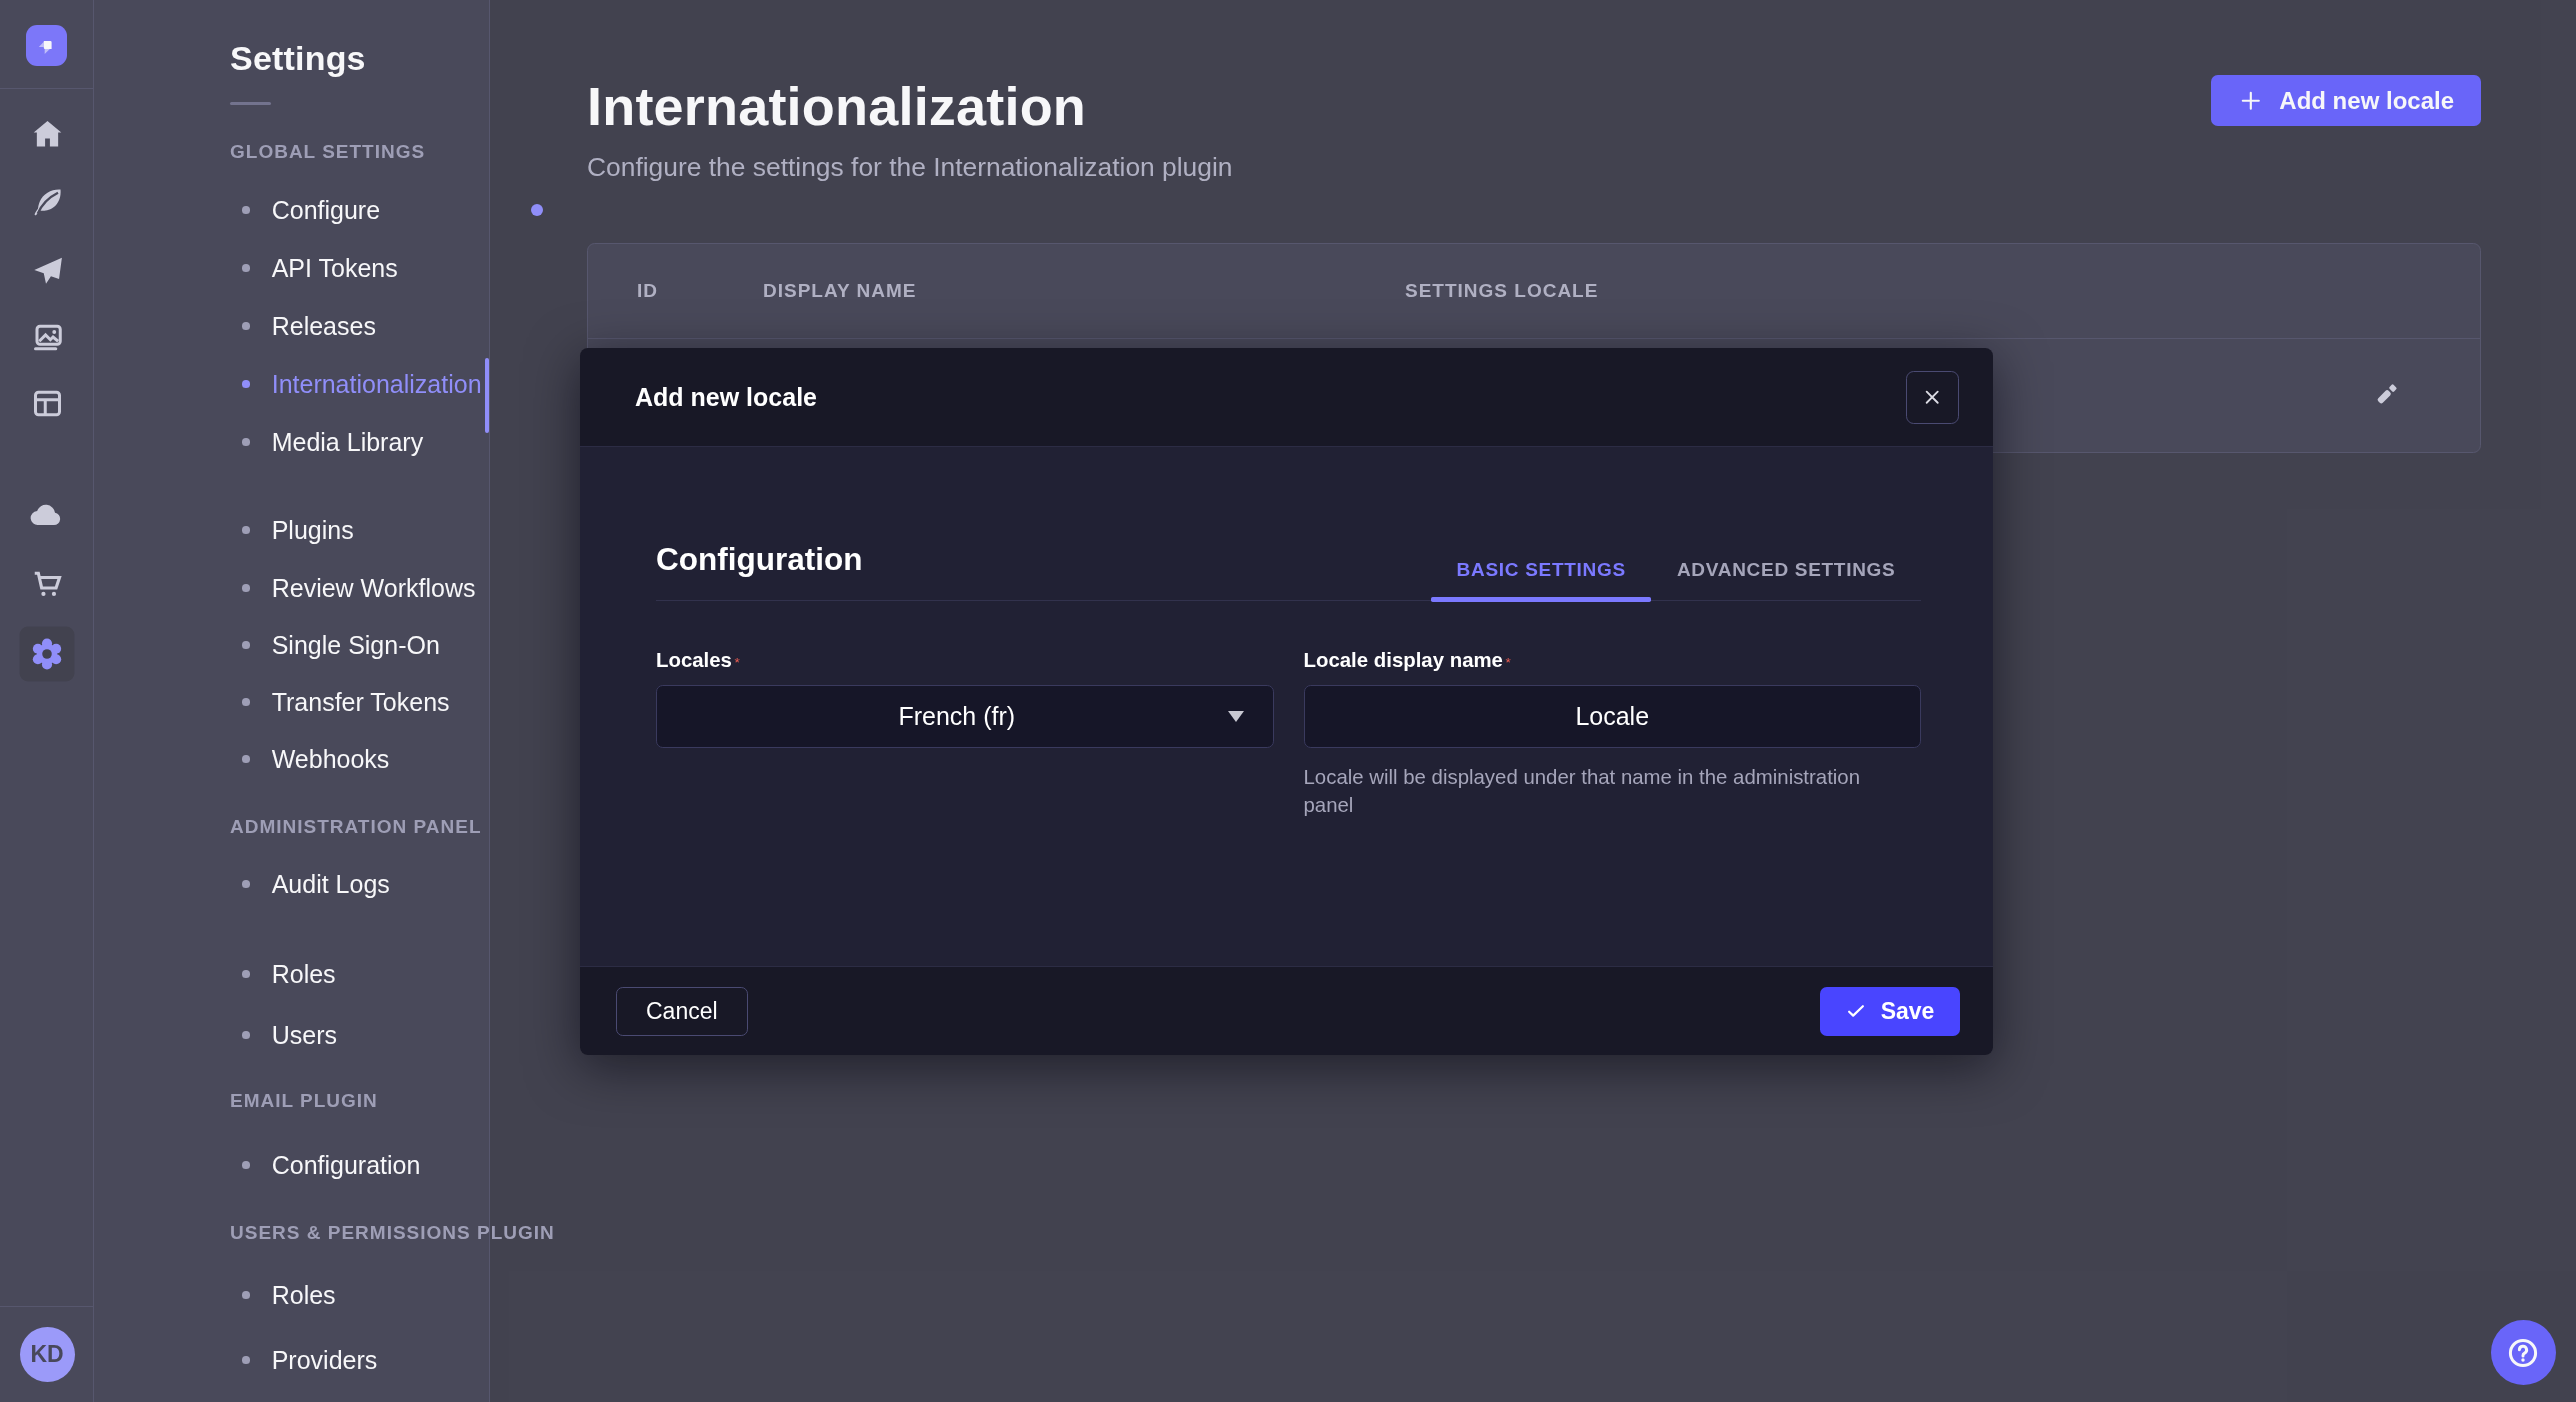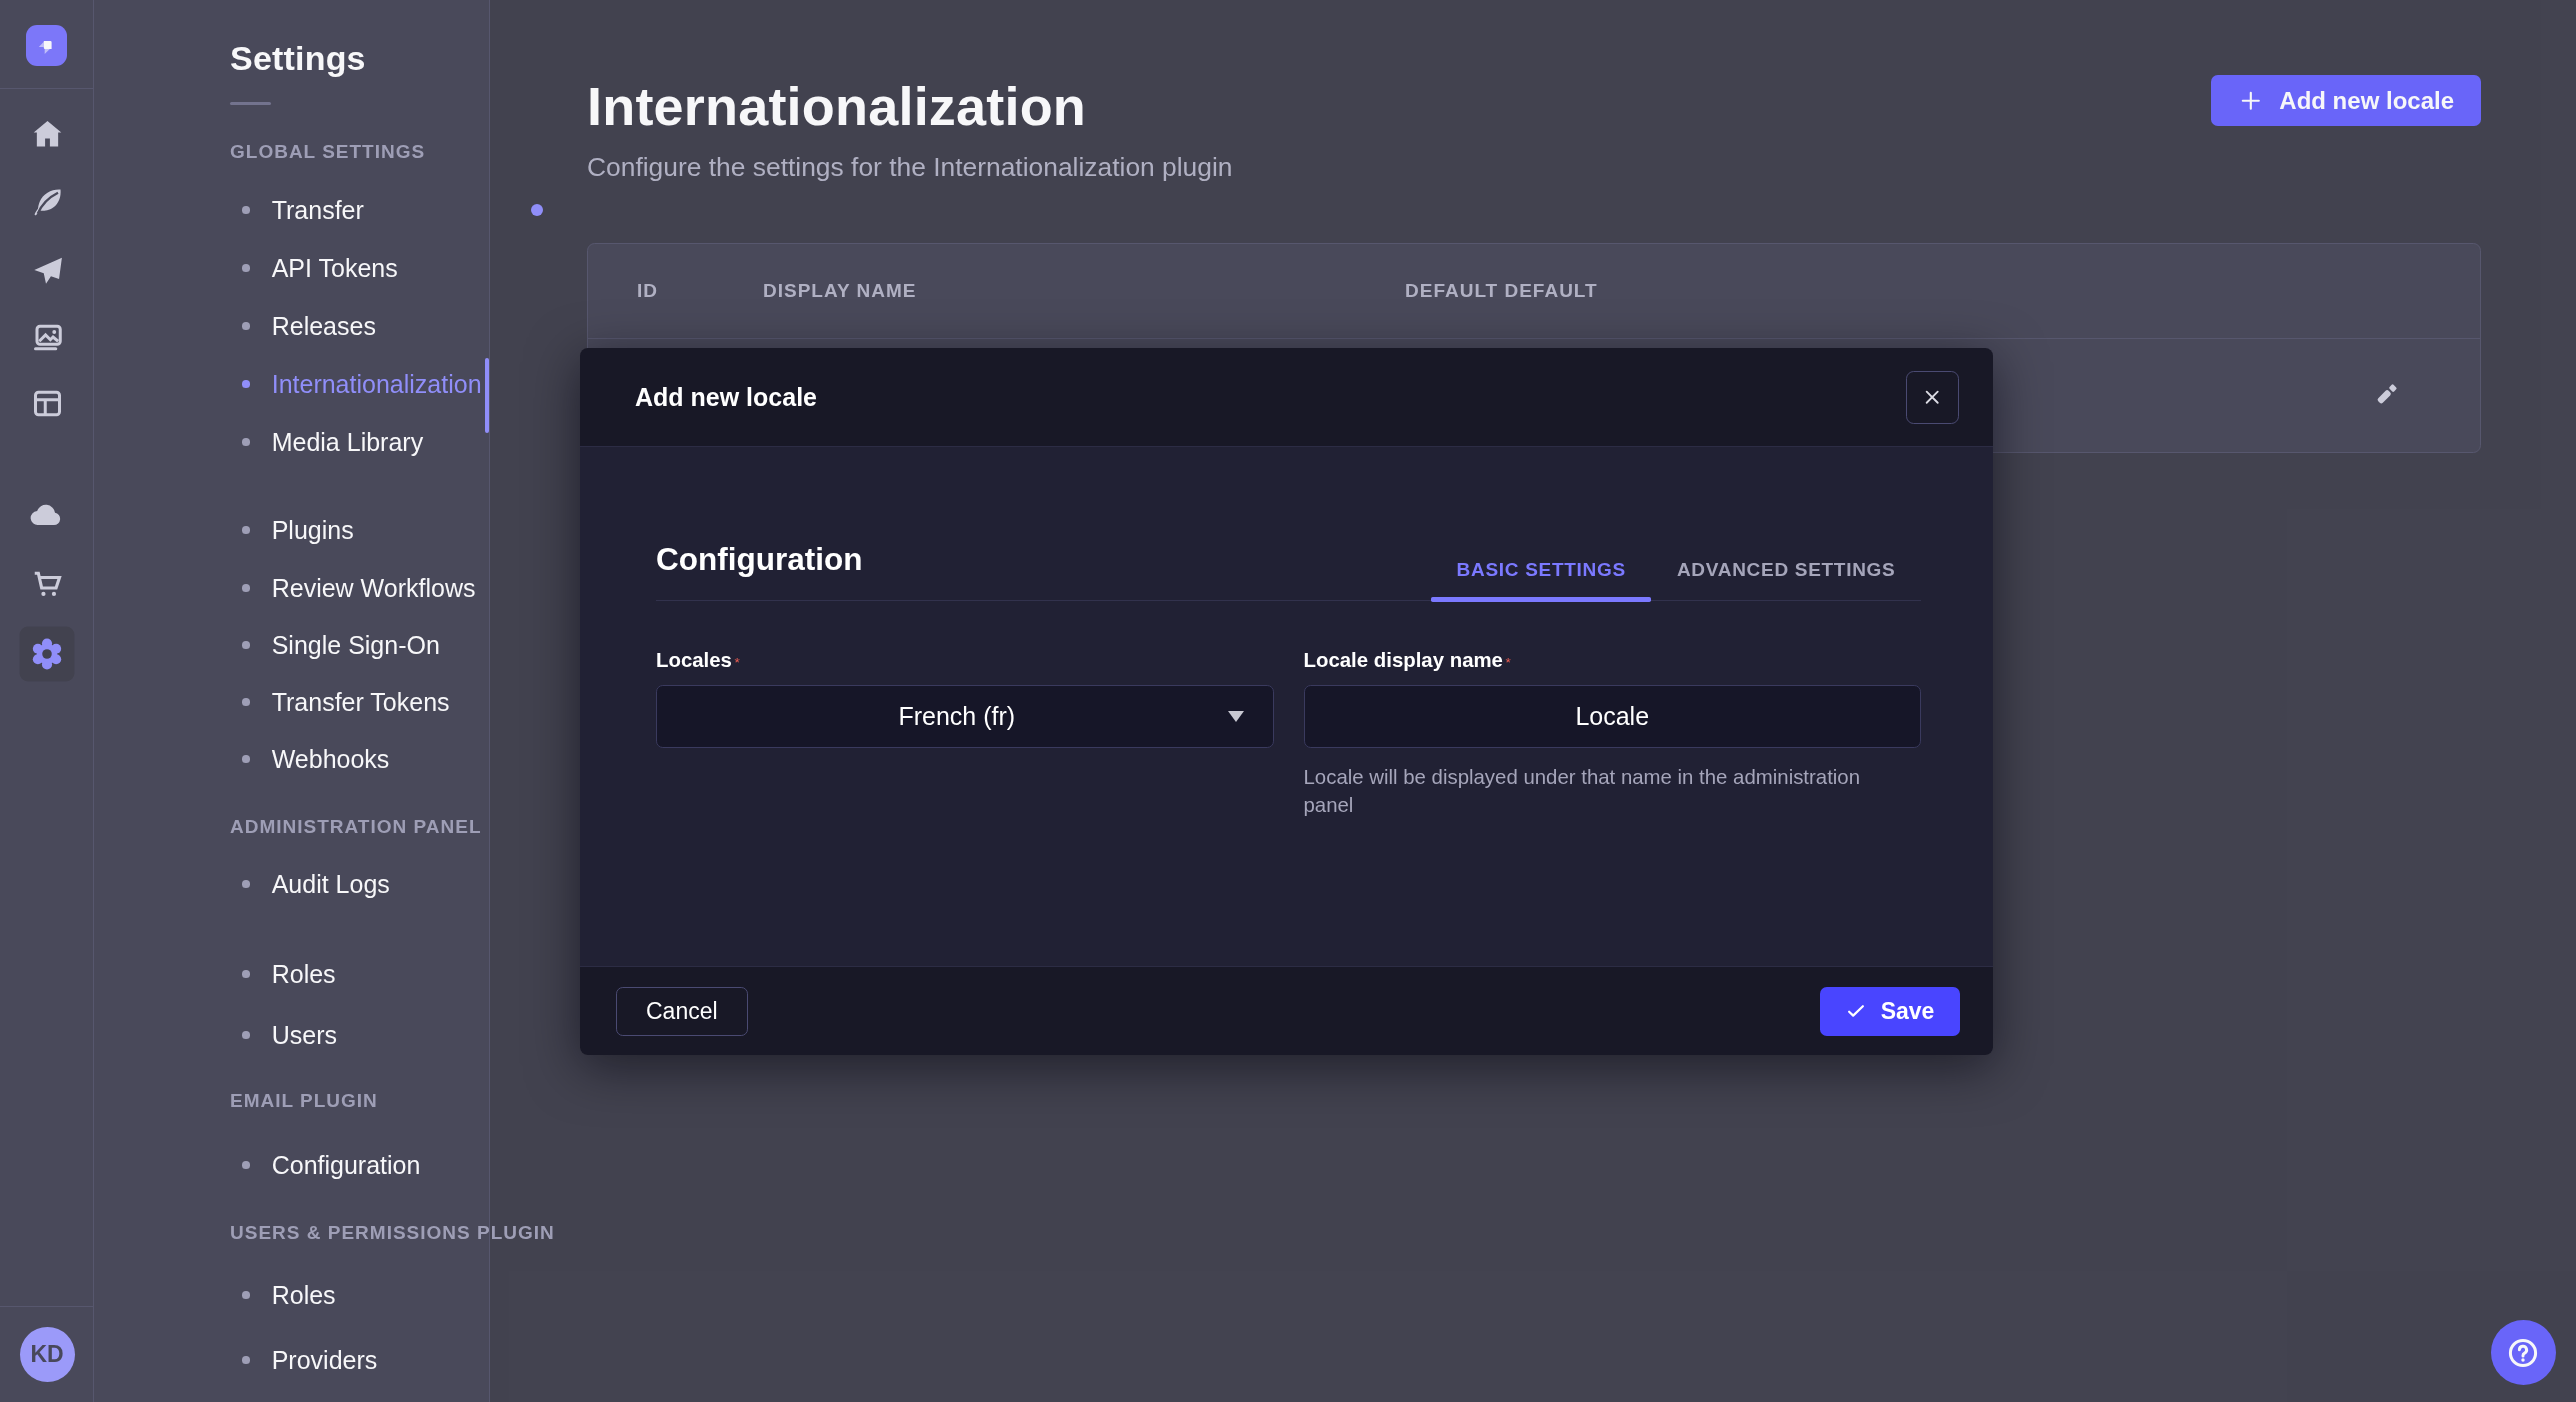--- a/index.html
+++ b/index.html
@@ -147,21 +147,21 @@
   </aside>
 
   <nav class="subnav">
     <h1 class="subnav-title">Settings</h1>
     <div class="subnav-underline"></div>
 
     <div class="nav-section" style="top:139px">GLOBAL SETTINGS</div>
 
     <a class="nav-item" style="top:181px">
       <span class="bullet"></span>
-      <span>Transfer</span>
+      <span>Configure</span>
       <span class="notif-dot"></span>
     </a>
     <a class="nav-item" style="top:239px">
       <span class="bullet"></span>
       <span>API Tokens</span>
     </a>
     <a class="nav-item" style="top:297px">
       <span class="bullet"></span>
       <span>Releases</span>
     </a>
@@ -241,21 +241,21 @@
           <path d="M12 4.5v15M4.5 12h15"></path>
         </svg>
         <span>Add new locale</span>
       </button>
     </div>
 
     <div class="locale-table">
       <div class="thead">
         <span class="th th-id">ID</span>
         <span class="th th-name">DISPLAY NAME</span>
-        <span class="th th-locale">DEFAULT DEFAULT</span>
+        <span class="th th-locale">SETTINGS LOCALE</span>
       </div>
       <div class="trow">
         <button class="icon-btn">
           <svg width="32" height="32" viewBox="0 0 24 24" fill="currentColor">
             <g transform="rotate(45 12 12)">
               <rect x="9.6" y="2.6" width="4.8" height="4.2" rx="1"></rect>
               <rect x="9.6" y="8.4" width="4.8" height="11" rx="1.6"></rect>
             </g>
           </svg>
         </button>

